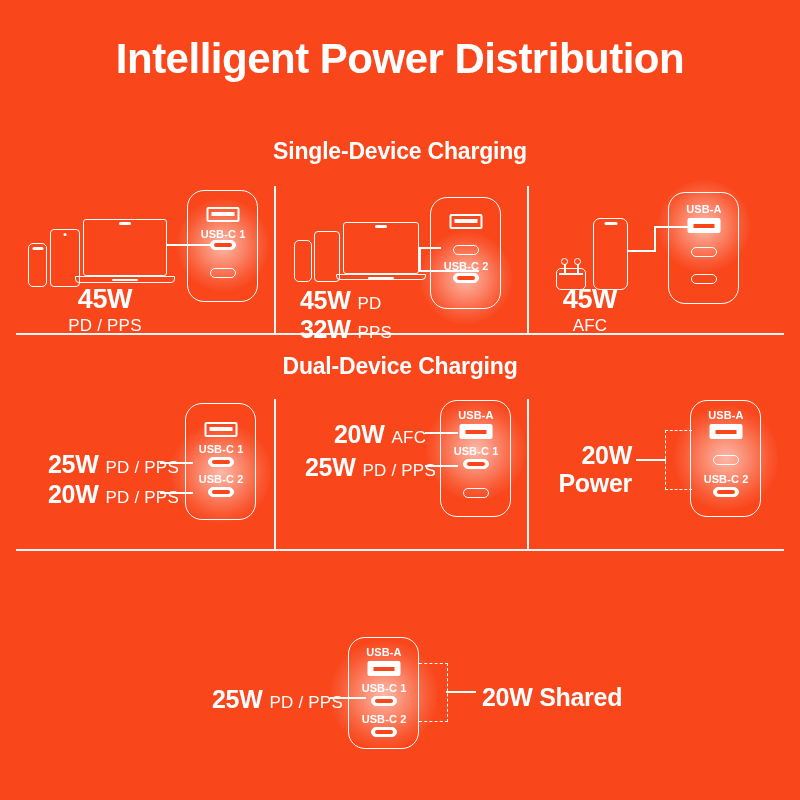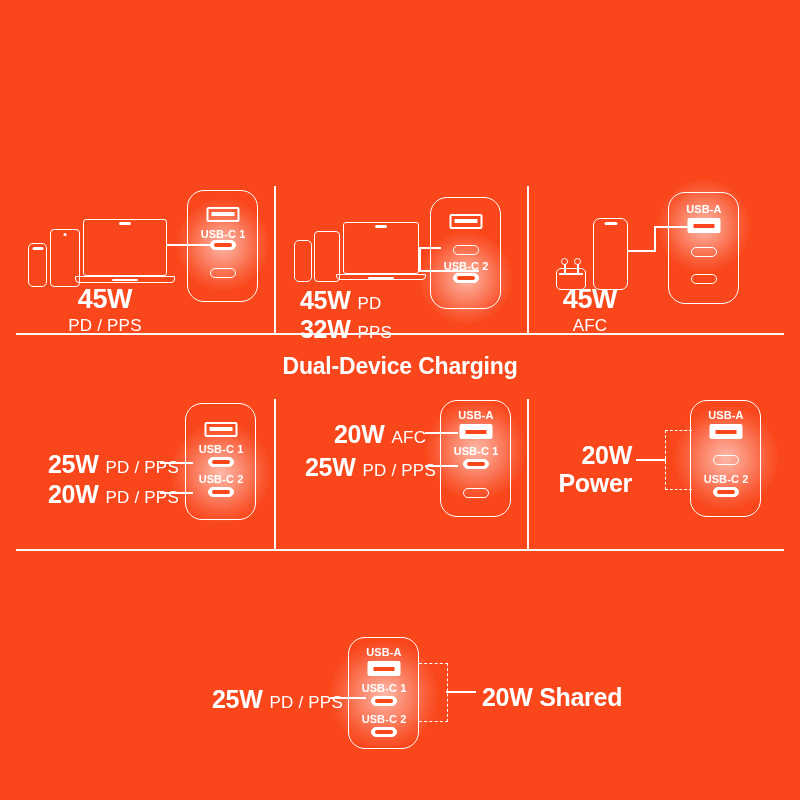--- a/index.html
+++ b/index.html
@@ -96,21 +96,23 @@
   .buds .case{position:absolute;left:0;bottom:0;width:30px;height:22px;border:1.8px solid #ffffff;border-radius:5px;box-sizing:border-box;}
   .buds .case .lid{position:absolute;left:2px;right:2px;top:4px;height:1.6px;background:#ffffff;}
   .buds .bud{position:absolute;width:7px;height:7px;border:1.7px solid #ffffff;border-radius:50%;box-sizing:border-box;}
   .buds .stem{position:absolute;width:1.7px;height:9px;background:#ffffff;}
 </style>
 </head>
 <body>
 
 <div class="page">
 
-
+  <div class="main-title">Intelligent Power Distribution</div>
+
+  <div class="section-title" style="top:138px;">Single-Device Charging</div>
 
   <div>
 
     <div class="dev phone" style="left:28px;top:243px;width:19px;height:44px;">
         <span class="notch"></span>
       </div>
     <div class="dev tablet" style="left:50px;top:229px;width:30px;height:58px;">
         <span class="dot"></span>
       </div>
     <div class="dev laptop-screen" style="left:83px;top:219px;width:84px;height:57px;">

